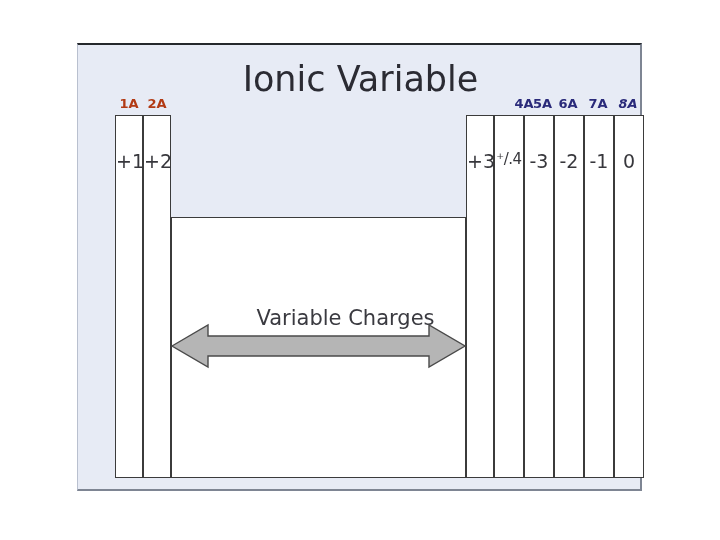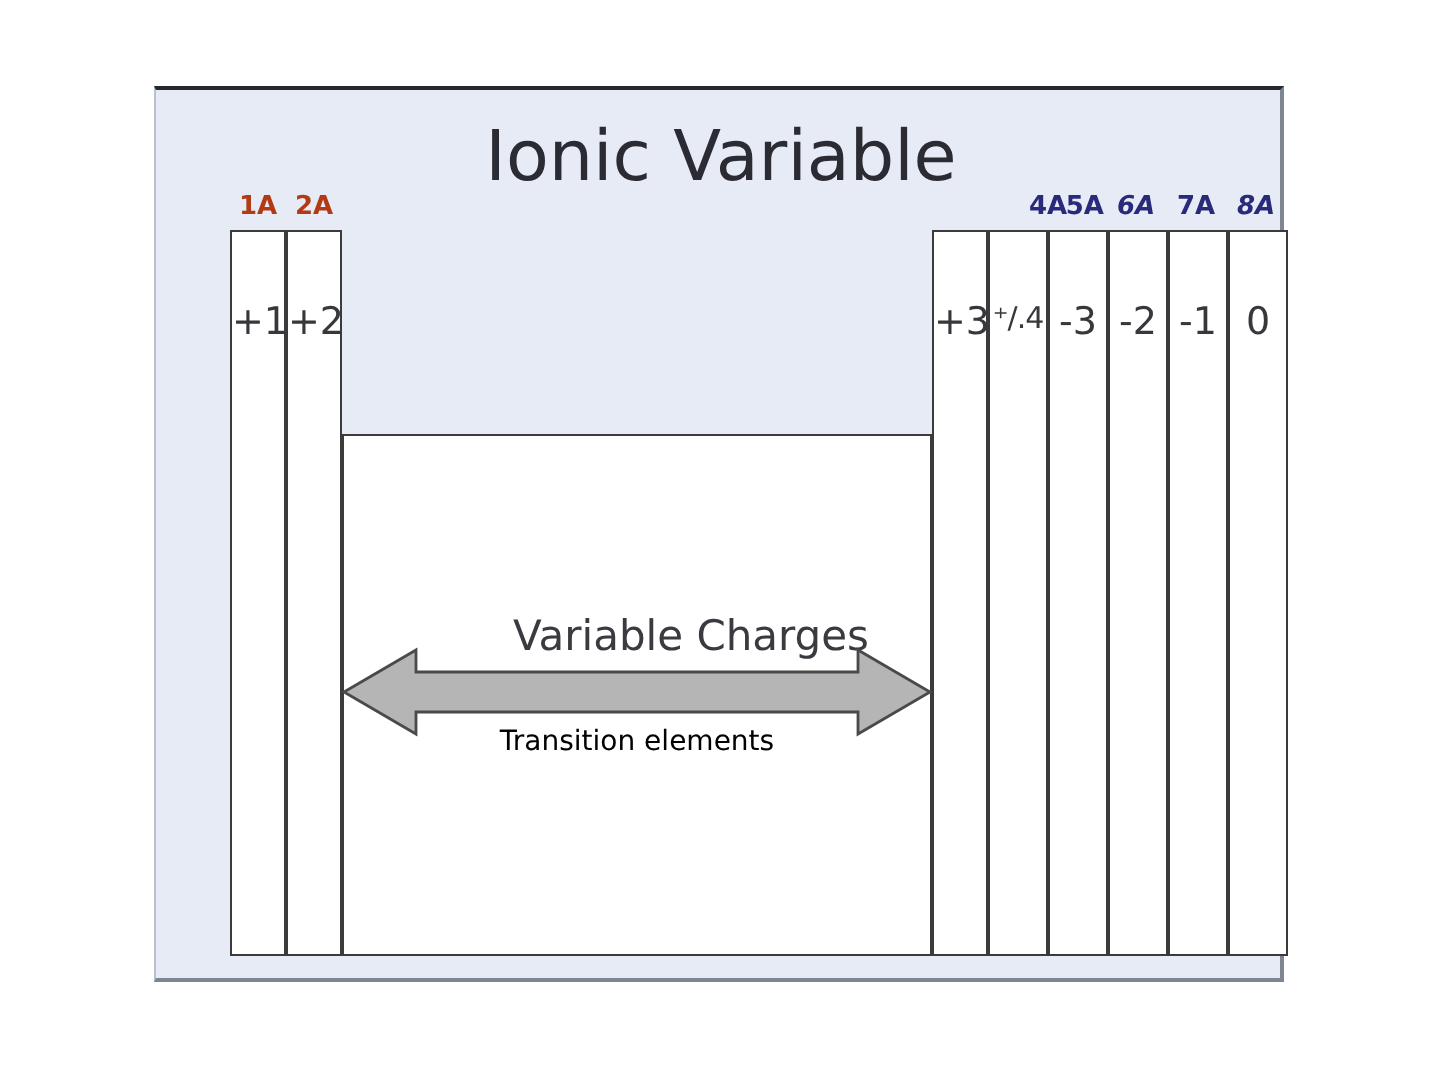--- a/index.html
+++ b/index.html
@@ -137,21 +137,21 @@
 </div>
 
 <div id="table-area">
 
   <div class="group-label red" style="left:99px;">1A</div>
   <div class="group-label red" style="left:127px;">2A</div>
 
   <div class="group-label red" style="left:450px;margin-top:25px;">3A</div>
   <div class="group-label blue" style="left:478px;margin-left:16px;">4A</div>
   <div class="group-label blue" style="left:508px;text-align:right;">5A</div>
-  <div class="group-label blue" style="left:538px;font-style:italic;">6A</div>
+  <div class="group-label blue" style="left:538px;">6A</div>
   <div class="group-label blue" style="left:568px;">7A</div>
   <div class="group-label blue" style="left:598px;font-style:italic;">8A</div>
 
   <div class="col" style="left:99px;  top:115px; width:28px; height:363px;">
     <span class="charge">+1</span>
   </div>
   <div class="col" style="left:127px; top:115px; width:28px; height:363px;">
     <span class="charge">+2</span>
   </div>
 
@@ -177,15 +177,14 @@
   </div>
 
   <div id="variable-charges-label">Variable Charges</div>
 
   <div id="arrow-wrap">
     <svg width="301" height="48" viewBox="0 0 301 48" xmlns="http://www.w3.org/2000/svg">
       <polygon points="4,24 40,3 40,14 261,14 261,3 297,24 261,45 261,34 40,34 40,45" fill="#b5b5b5" stroke="#4a4a4a" stroke-width="1.4" stroke-linejoin="miter"></polygon>
     </svg>
   </div>
 
-  <div id="transition-elements-label">Transition elements</div>
 
 </div>
 
 </body></html>

